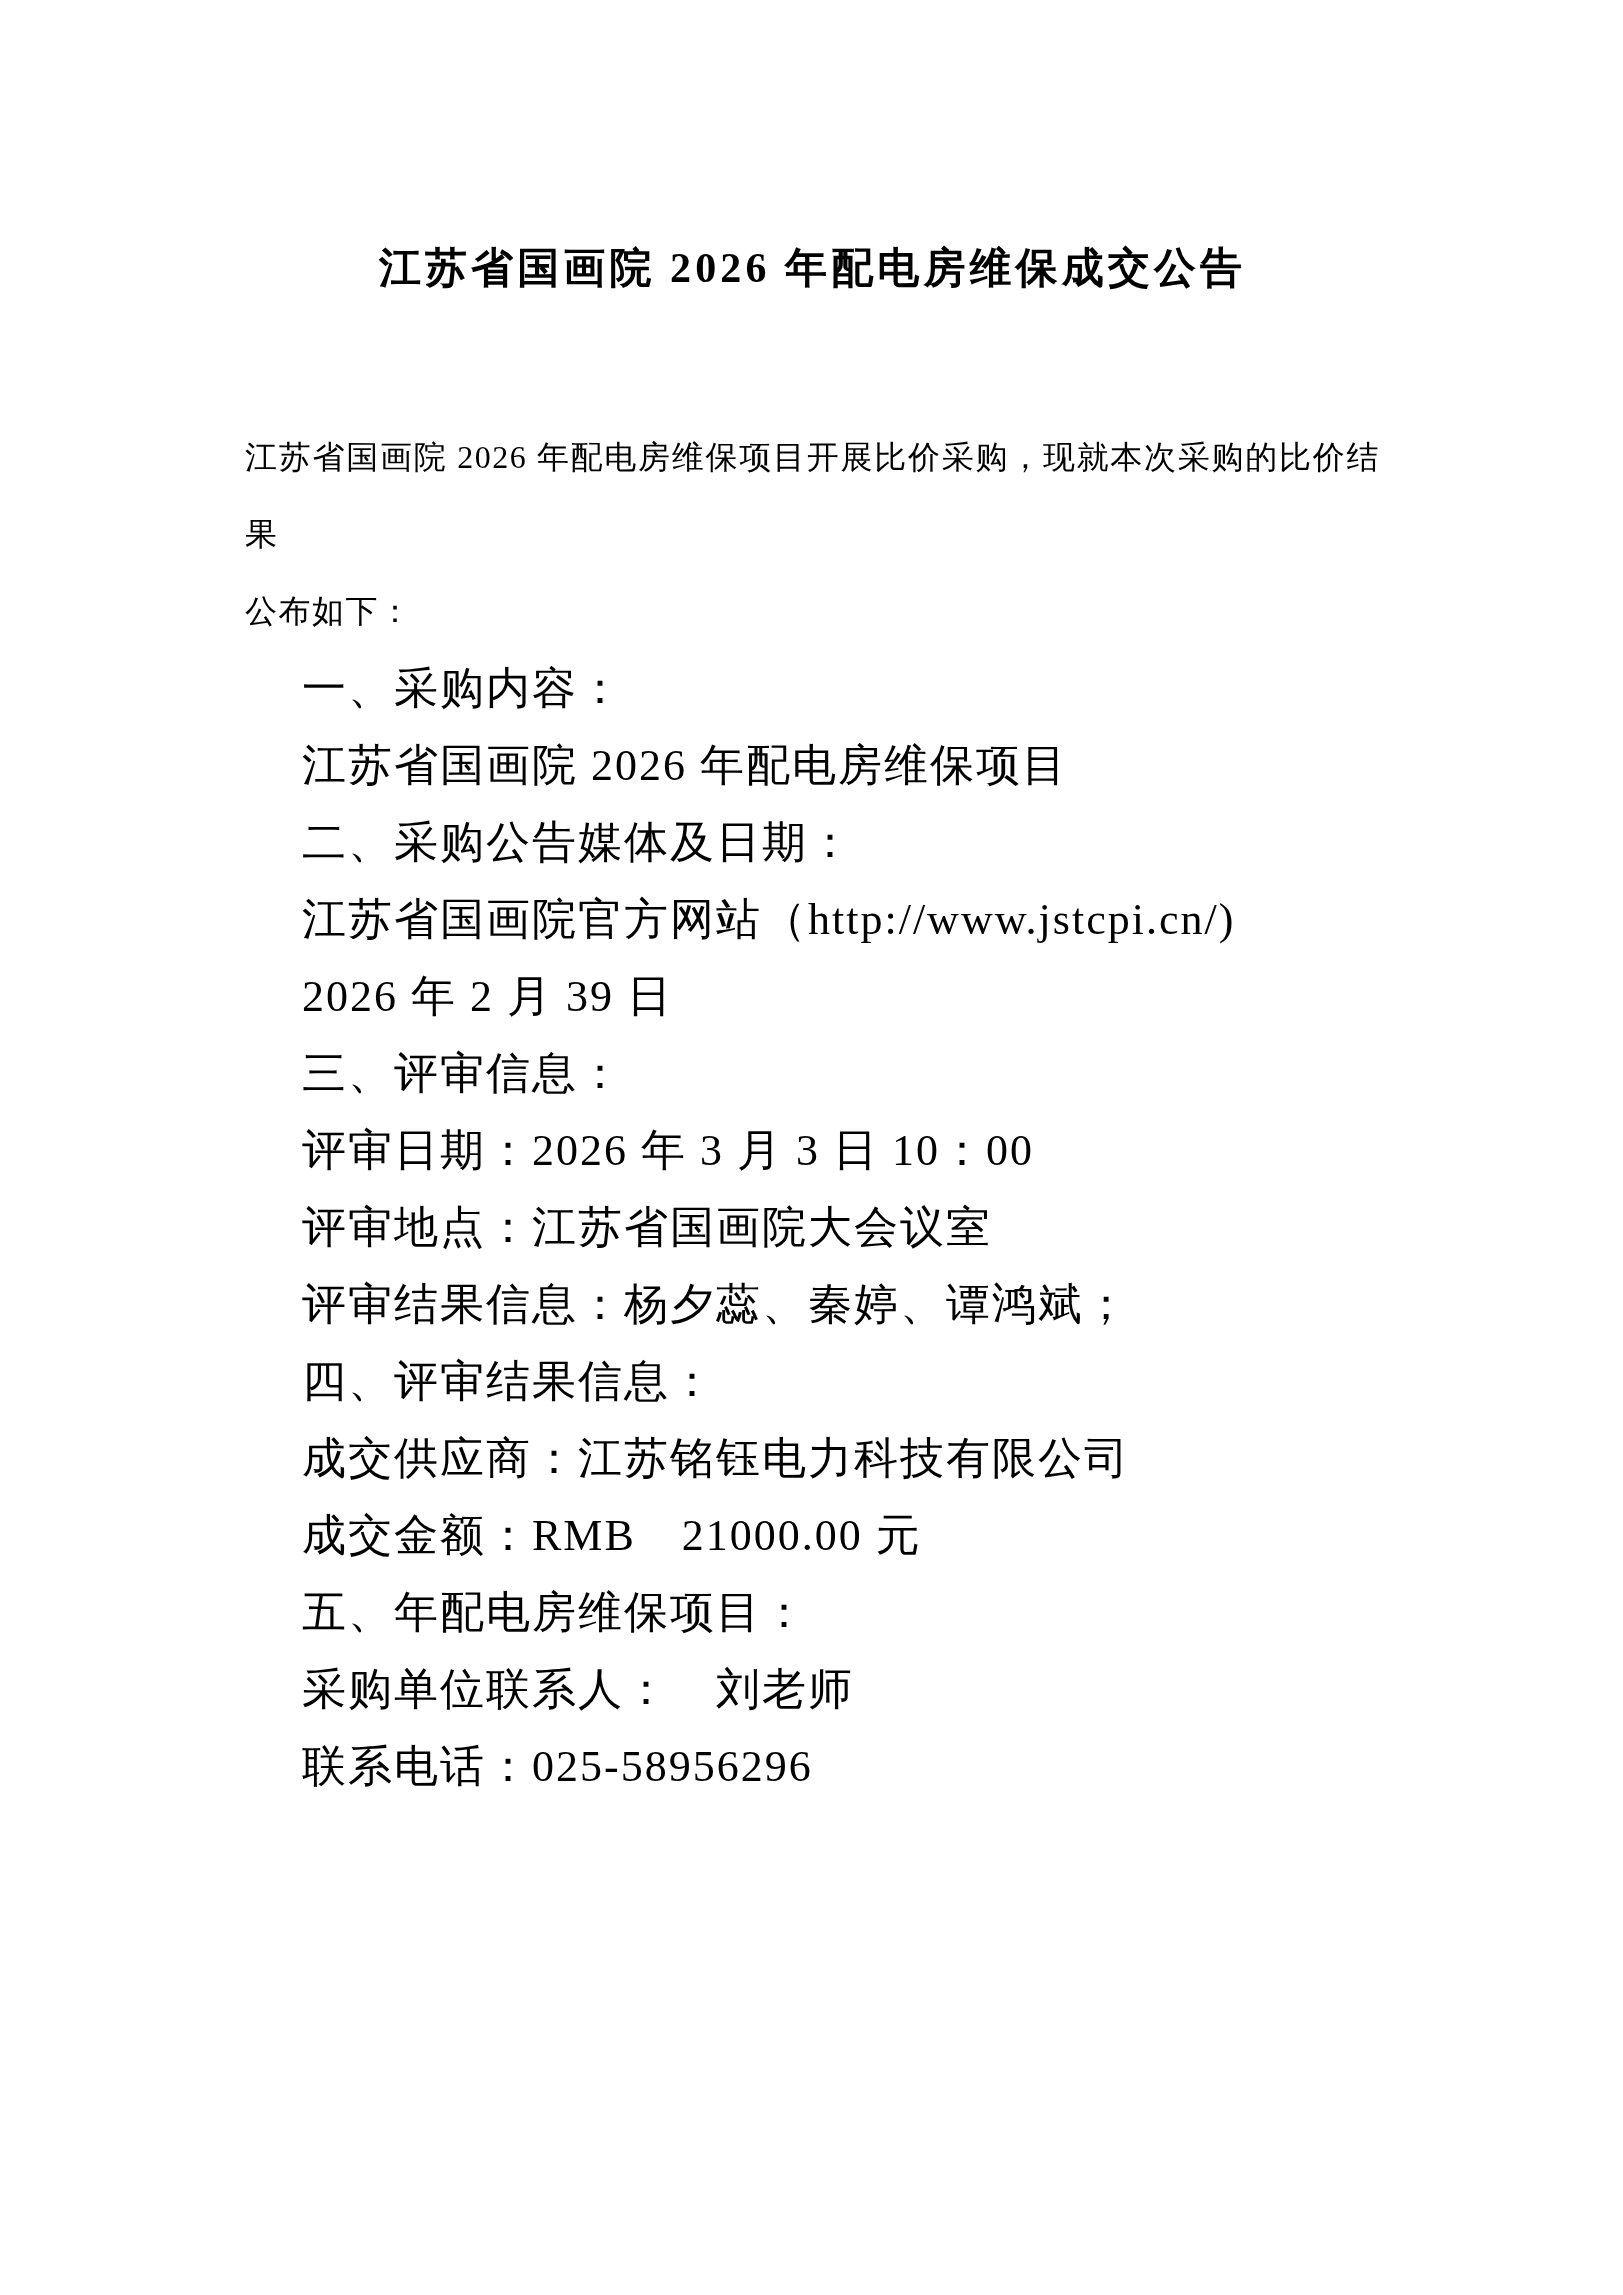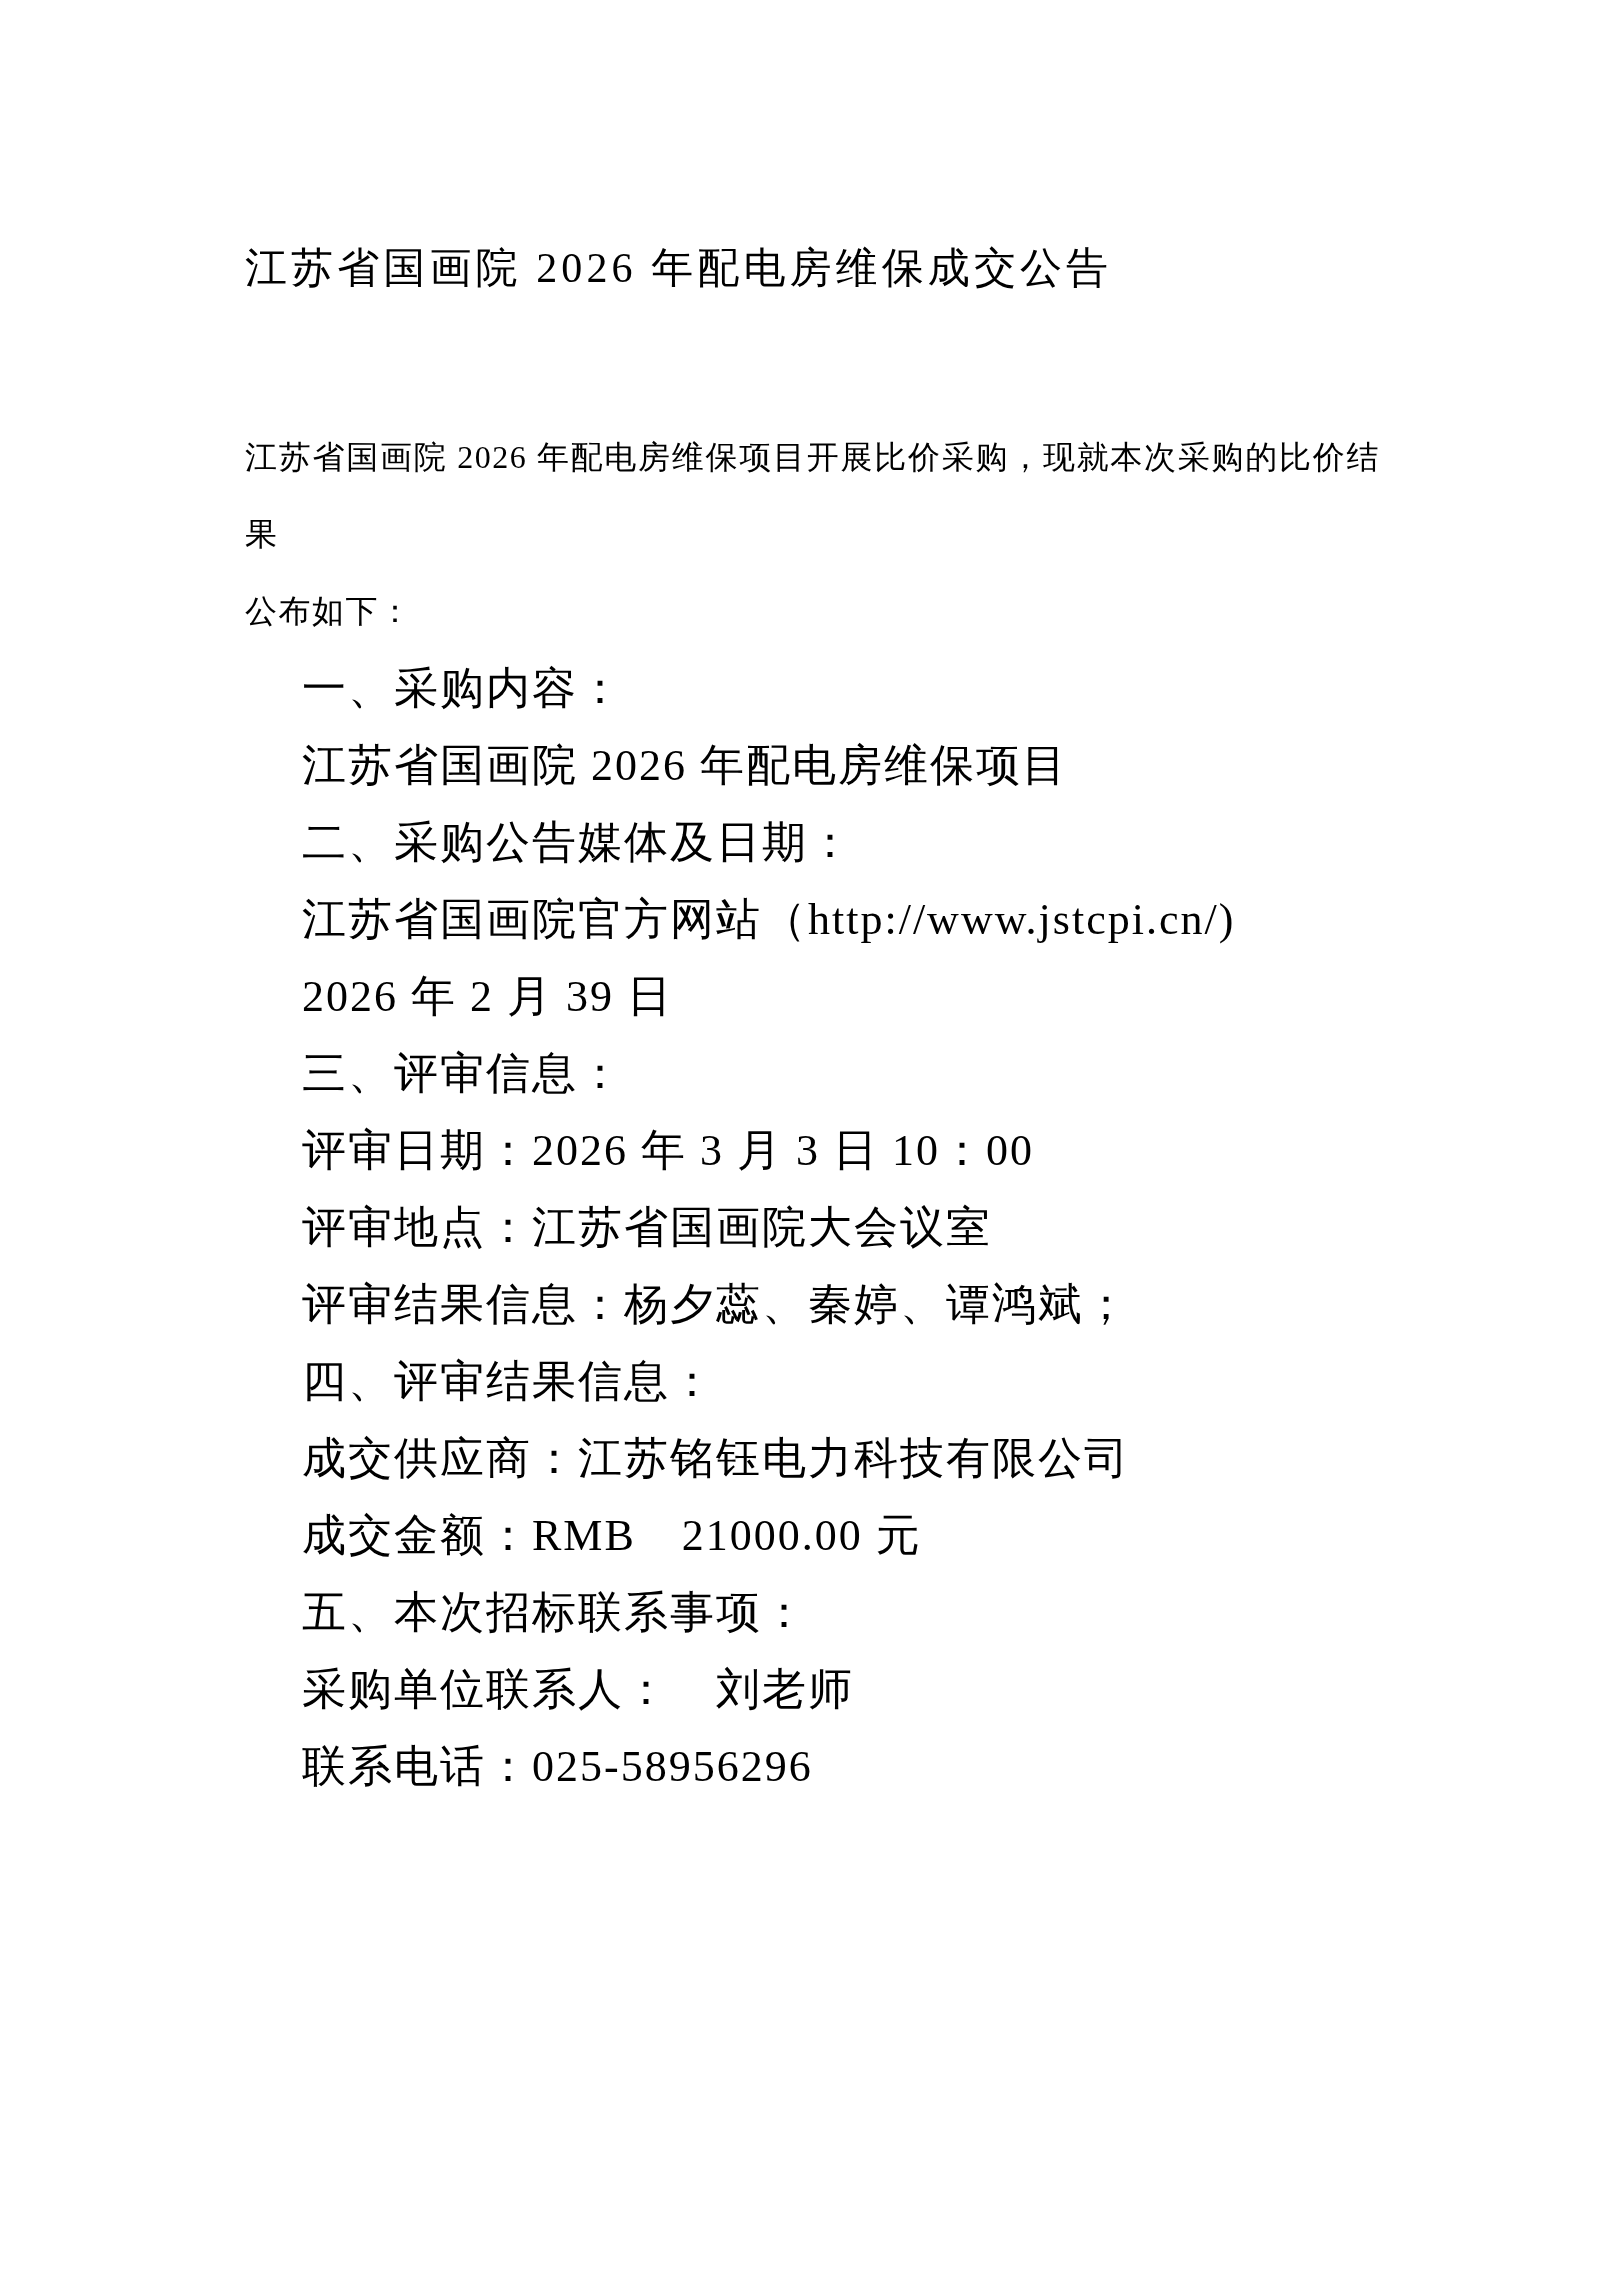--- a/index.html
+++ b/index.html
@@ -13,23 +13,24 @@
     height: 2295px;
     box-sizing: border-box;
     background: #ffffff;
     color: #000000;
     font-family: "Liberation Serif", "DejaVu Serif", serif;
     padding: 202px 243px 0 245px;
     overflow: hidden;
   }
   .doc-title {
     font-size: 42px;
-    font-weight: normal;
+    font-weight: bold;
     line-height: 77px;
     letter-spacing: 4.1px;
+    text-align: center;
     white-space: nowrap;
   }
   .intro {
     margin-top: 112px;
     font-size: 32px;
     line-height: 77px;
     letter-spacing: 1.5px;
   }
   .intro-line-1 {
     text-align: justify;
@@ -63,19 +64,19 @@
     <div class="doc-line">二、采购公告媒体及日期：</div>
     <div class="doc-line">江苏省国画院官方网站（http://www.jstcpi.cn/)</div>
     <div class="doc-line">2026 年 2 月 39 日</div>
     <div class="doc-line">三、评审信息：</div>
     <div class="doc-line">评审日期：2026 年 3 月 3 日 10：00</div>
     <div class="doc-line">评审地点：江苏省国画院大会议室</div>
     <div class="doc-line">评审结果信息：杨夕蕊、秦婷、谭鸿斌；</div>
     <div class="doc-line">四、评审结果信息：</div>
     <div class="doc-line">成交供应商：江苏铭钰电力科技有限公司</div>
     <div class="doc-line">成交金额：RMB　21000.00 元</div>
-    <div class="doc-line">五、本次招标联系事项：</div>
+    <div class="doc-line">五、年配电房维保项目：</div>
     <div class="doc-line">采购单位联系人：　刘老师</div>
     <div class="doc-line">联系电话：025-58956296</div>
   </div>
 
 </main>
 
 
 </body></html>

